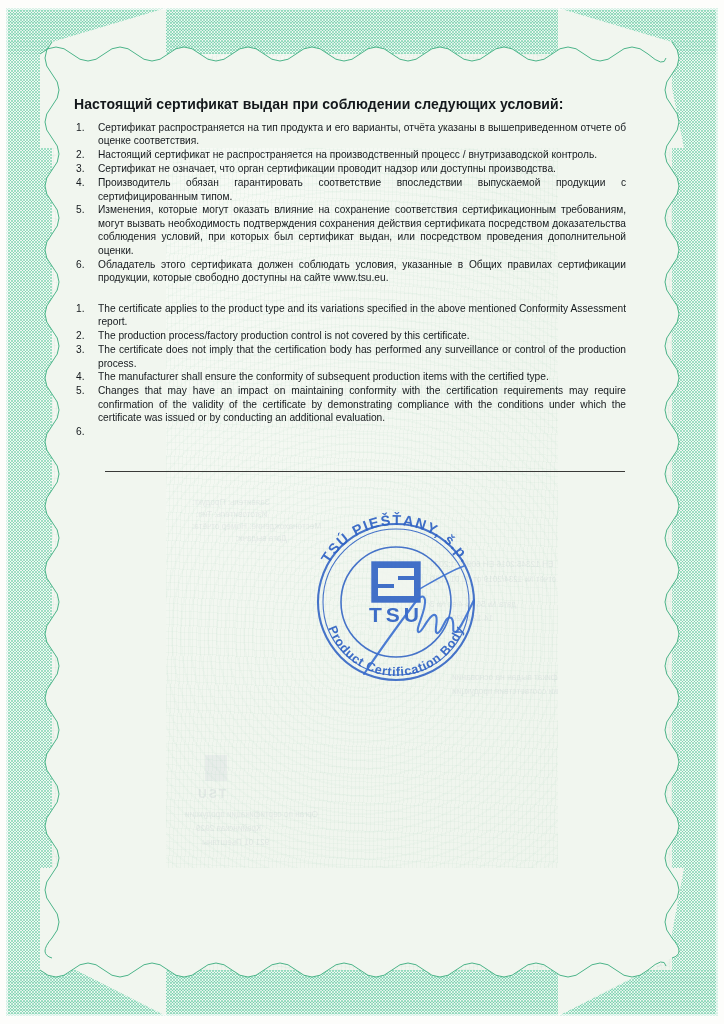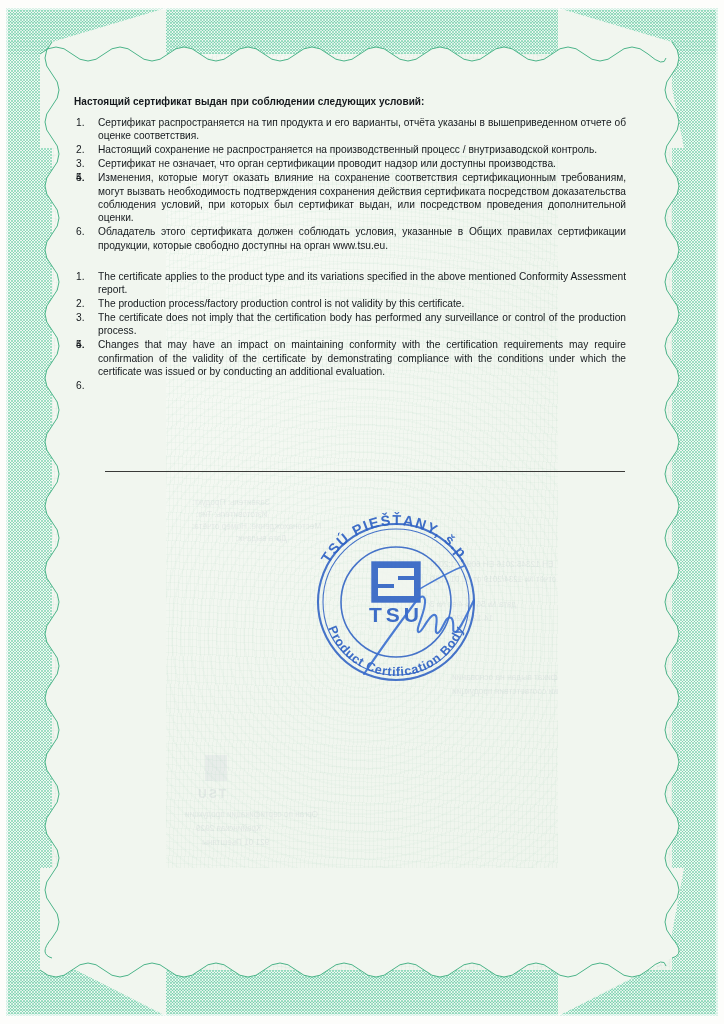--- a/index.html
+++ b/index.html
@@ -84,21 +84,21 @@
   }
 
   
   .content {
     position: absolute;
     left: 74px;
     top: 96px;
     width: 552px;
   }
   .sec-heading {
-    font-size: 10px;
+    font-size: 14px;
     font-weight: bold;
     color: #14181c;
     margin: 0 0 9px 0;
     letter-spacing: 0.05px;
   }
   .cond-list {
     margin: 0;
     padding: 0;
     list-style: none;
   }
@@ -305,56 +305,58 @@
   <div class="content">
 
     <div class="sec-heading">Настоящий сертификат выдан при соблюдении следующих условий:</div>
     <ol class="cond-list">
       <li class="cond-item">
         <span class="cond-num">1.</span>
         <span>Сертификат распространяется на тип продукта и его варианты, отчёта указаны в вышеприведенном отчете об оценке соответствия.</span>
       </li>
       <li class="cond-item">
         <span class="cond-num">2.</span>
-        <span>Настоящий сохранение не распространяется на производственный процесс / внутризаводской контроль.</span>
+        <span>Настоящий сертификат не распространяется на производственный процесс / внутризаводской контроль.</span>
       </li>
       <li class="cond-item">
         <span class="cond-num">3.</span>
         <span>Сертификат не означает, что орган сертификации проводит надзор или доступны производства.</span>
       </li>
       <li class="cond-item">
         <span class="cond-num">4.</span>
+        <span>Производитель обязан гарантировать соответствие впоследствии выпускаемой продукции с сертифицированным типом.</span>
       </li>
       <li class="cond-item">
         <span class="cond-num">5.</span>
         <span>Изменения, которые могут оказать влияние на сохранение соответствия сертификационным требованиям, могут вызвать необходимость подтверждения сохранения действия сертификата посредством доказательства соблюдения условий, при которых был сертификат выдан, или посредством проведения дополнительной оценки.</span>
       </li>
       <li class="cond-item">
         <span class="cond-num">6.</span>
-        <span>Обладатель этого сертификата должен соблюдать условия, указанные в Общих правилах сертификации продукции, которые свободно доступны на орган www.tsu.eu.</span>
+        <span>Обладатель этого сертификата должен соблюдать условия, указанные в Общих правилах сертификации продукции, которые свободно доступны на сайте www.tsu.eu.</span>
       </li>
     </ol>
 
     <div class="gap-between"></div>
 
     <ol class="cond-list">
       <li class="cond-item">
         <span class="cond-num">1.</span>
         <span>The certificate applies to the product type and its variations specified in the above mentioned Conformity Assessment report.</span>
       </li>
       <li class="cond-item">
         <span class="cond-num">2.</span>
-        <span>The production process/factory production control is not validity by this certificate.</span>
+        <span>The production process/factory production control is not covered by this certificate.</span>
       </li>
       <li class="cond-item">
         <span class="cond-num">3.</span>
         <span>The certificate does not imply that the certification body has performed any surveillance or control of the production process.</span>
       </li>
       <li class="cond-item">
         <span class="cond-num">4.</span>
+        <span>The manufacturer shall ensure the conformity of subsequent production items with the certified type.</span>
       </li>
       <li class="cond-item">
         <span class="cond-num">5.</span>
         <span>Changes that may have an impact on maintaining conformity with the certification requirements may require confirmation of the validity of the certificate by demonstrating compliance with the conditions under which the certificate was issued or by conducting an additional evaluation.</span>
       </li>
       <li class="cond-item">
         <span class="cond-num">6.</span>
       </li>
     </ol>
   </div>

